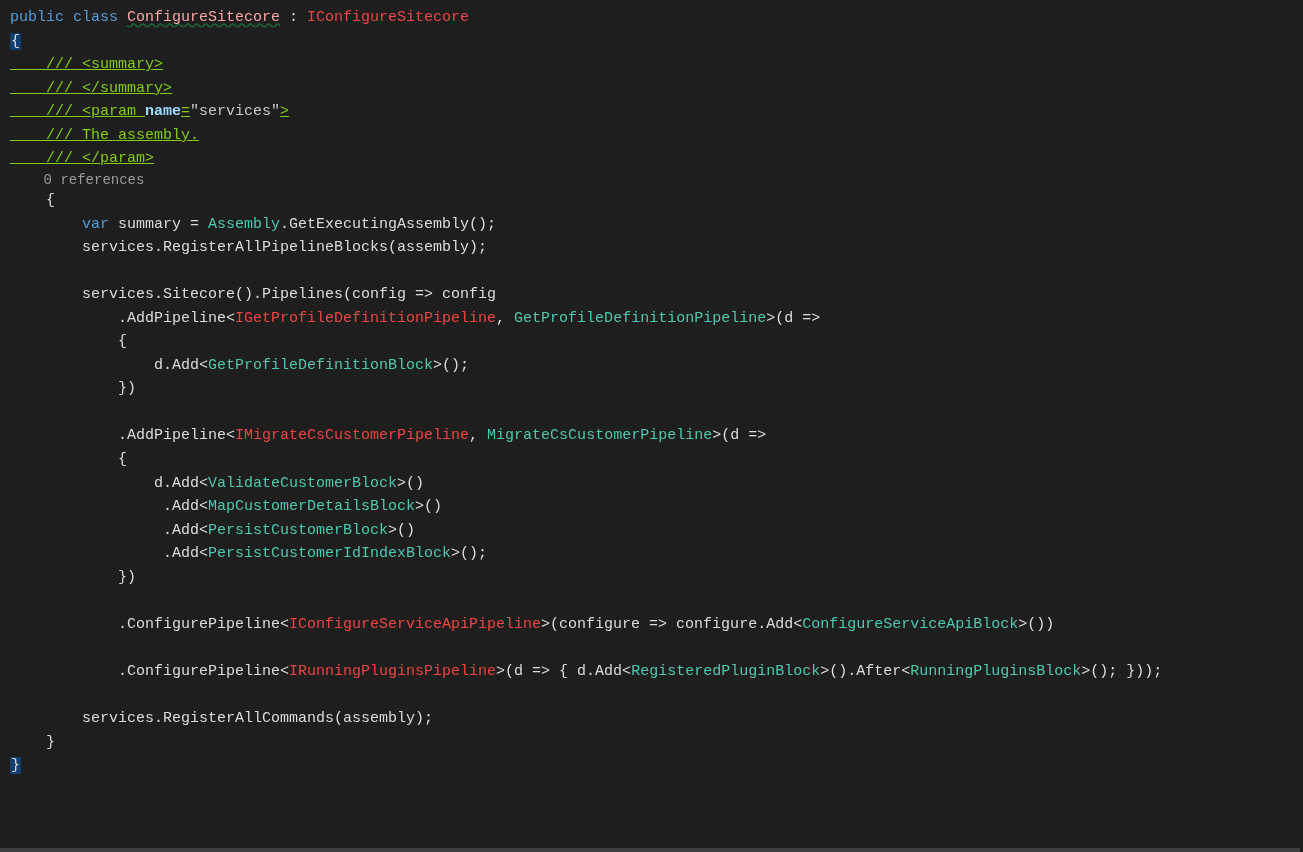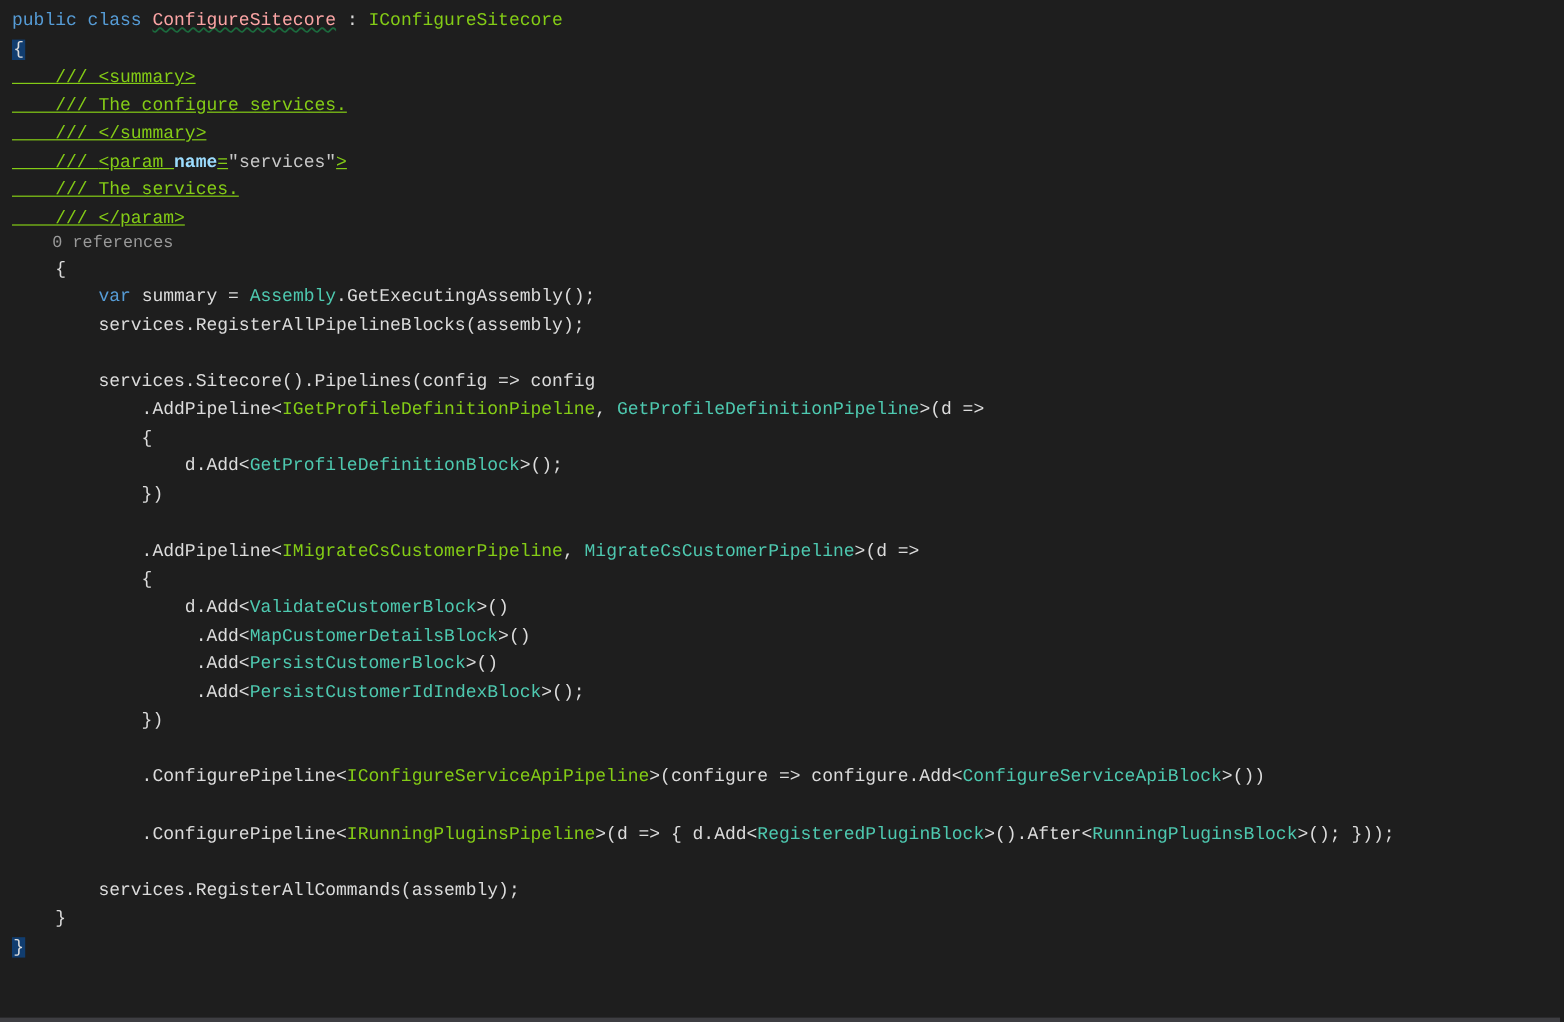--- a/index.html
+++ b/index.html
@@ -19,21 +19,21 @@
     overflow: hidden;
     position: relative;
   }
   .code-line {
     white-space: pre;
     position: relative;
   }
   .kw { color: #569cd6; }
   .type { color: #4ec9b0; }
   .type-wavy { color: #fca5a5; text-decoration: wavy underline #1b6a3d; text-decoration-skip-ink: none; }
-  .interface { color: #84cc16; }
+  .interface { color: #ef4444; }
   .comment { color: #84cc16; text-decoration: underline; }
   .xml-attr { color: #9cdcfe; font-weight: bold; }
   .xml-attr-name { color: #c8c8c8; }
   .default { color: #dcdcdc; }
   .brace-match { background: #113d6f; color: #dcdcdc; padding: 0 1px; }
   .codelens {
     color: #999999;
     font-size: 14px;
     line-height: 1.3;
     white-space: pre;
@@ -51,24 +51,23 @@
 </head>
 <body>
 
 <div>
 
 <div class="code-line"><span class="kw">public class </span><span class="type-wavy">ConfigureSitecore</span><span class="default"> : </span><span class="interface">IConfigureSitecore</span></div>
 
 <div class="code-line"><span class="brace-match">{</span></div>
 
 <div class="code-line"><span class="comment">    /// &lt;summary&gt;</span></div>
-<div class="code-line"><span class="comment">    /// The configure services.</span></div>
 <div class="code-line"><span class="comment">    /// &lt;/summary&gt;</span></div>
 <div class="code-line"><span class="comment">    /// </span><span class="comment">&lt;param </span><span class="xml-attr">name</span><span class="comment">=</span><span class="xml-attr-name">"services"</span><span class="comment">&gt;</span></div>
-<div class="code-line"><span class="comment">    /// The services.</span></div>
+<div class="code-line"><span class="comment">    /// The assembly.</span></div>
 <div class="code-line"><span class="comment">    /// &lt;/param&gt;</span></div>
 
 <div class="codelens">    0 references</div>
 
 
 <div class="code-line"><span class="default">    {</span></div>
 
 <div class="code-line"><span class="default">        </span><span class="kw">var</span><span class="default"> summary = </span><span class="type">Assembly</span><span class="default">.GetExecutingAssembly();</span></div>
 
 <div class="code-line"><span class="default">        services.RegisterAllPipelineBlocks(assembly);</span></div>

